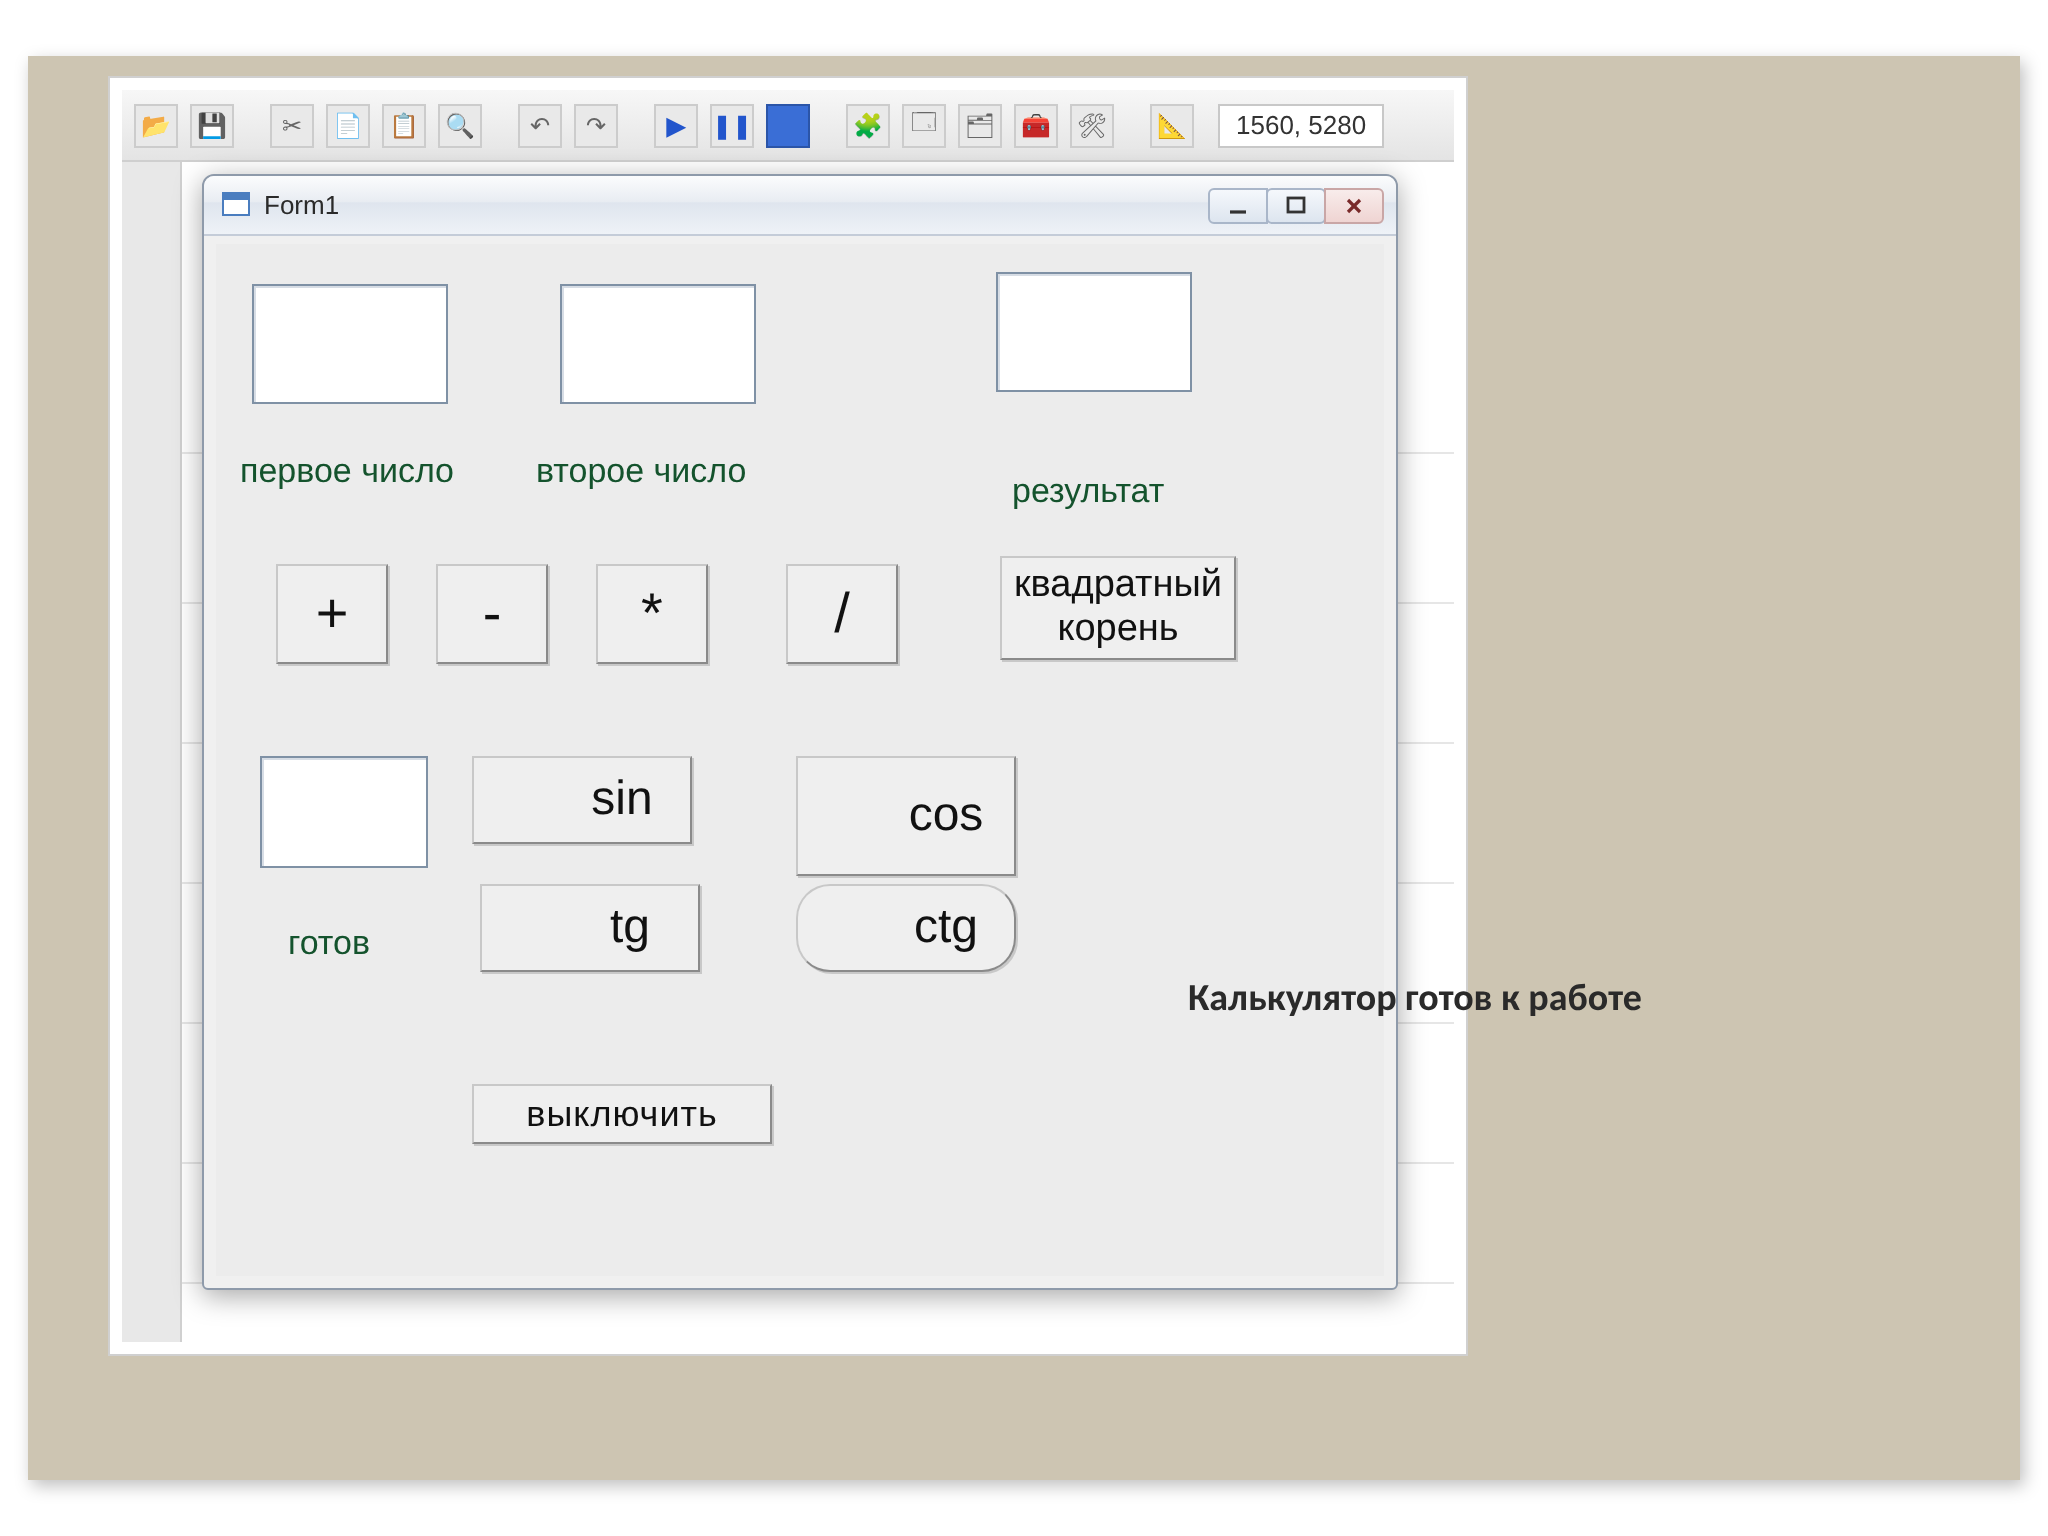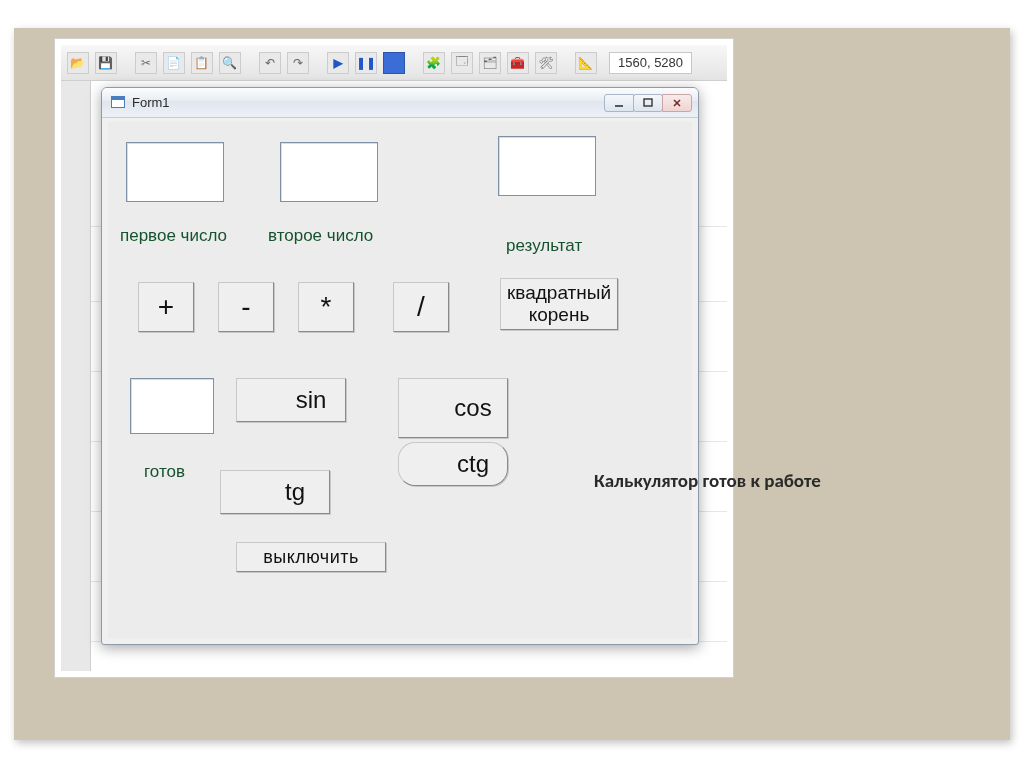--- a/index.html
+++ b/index.html
@@ -132,21 +132,21 @@
       cursor:default;
     }
     .btn.big { font-size:28px; font-family: Arial, sans-serif; }
     .btn.mid { font-size:24px; font-family: Arial, sans-serif; padding-left: 40px; }
     .btn.two-line { font-size:19px; line-height:1.15; text-align:center; }
     .btn.off-btn { font-size:18px; letter-spacing:0.5px; }
 
     
     .caption {
       position:absolute;
-      left:580px; top:441px;
+      left:580px; top:460px;
       font-size:19px; font-weight:700;
       color:#2a2a2a;
       font-family: "Segoe UI", Calibri, Arial, sans-serif;
     }
   </style>
 </head>
 <body>
 
 <div class="slide">
 
@@ -230,21 +230,21 @@
         <div class="btn big" style="left:190px; top:160px; width:56px; height:50px;">*</div>
         <div class="btn big" style="left:285px; top:160px; width:56px; height:50px;">/</div>
         <div class="btn two-line" style="left:392px; top:156px; width:118px; height:52px; white-space:pre-line;">квадратный
 корень</div>
 
         <div class="txt" style="left:22px; top:256px; width:84px; height:56px;"></div>
         <span class="lbl" style="left:36px; top:340px;">готов</span>
 
         <div class="btn mid" style="left:128px; top:256px; width:110px; height:44px;">sin</div>
         <div class="btn mid" style="left:290px; top:256px; width:110px; height:60px;">cos</div>
-        <div class="btn mid" style="left:112px; top:320px; width:110px; height:44px;margin-top:28px;">tg</div>
+        <div class="btn mid" style="left:132px; top:320px; width:110px; height:44px;">tg</div>
         <div class="btn mid" style="left:290px; top:320px; width:110px; height:44px;border-radius:17px;">ctg</div>
 
         <div class="btn off-btn" style="left:128px; top:420px; width:150px; height:30px;">выключить</div>
       </div>
     </div>
   </div>
 
   <div class="caption">Калькулятор готов к работе</div>
 </div>
 

